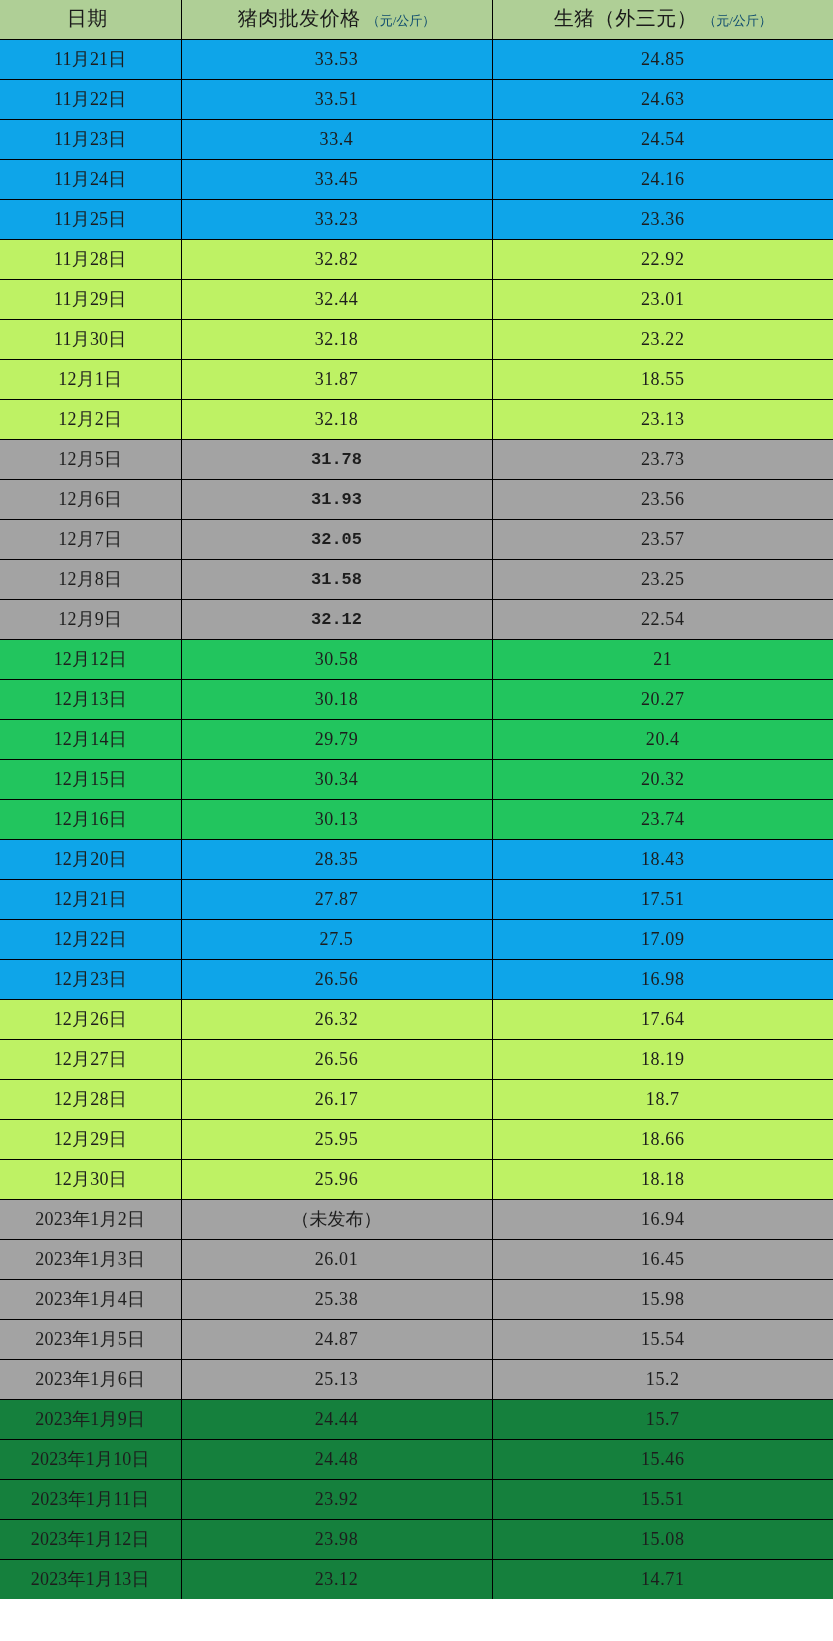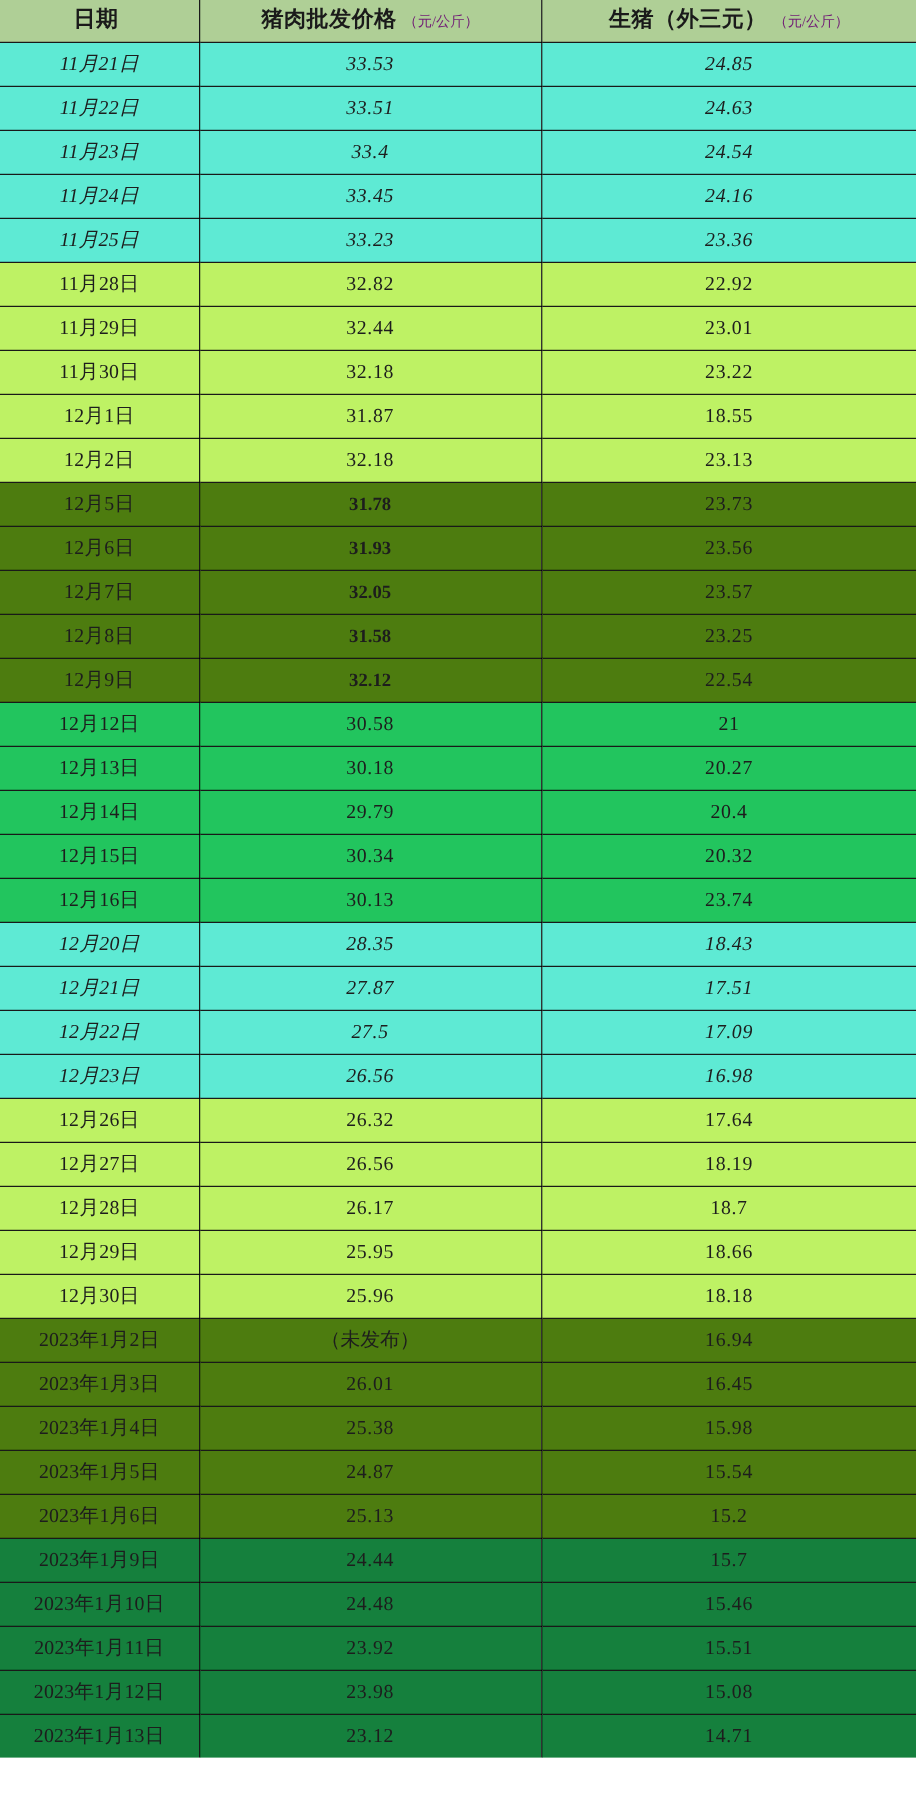--- a/index.html
+++ b/index.html
@@ -45,53 +45,53 @@
   #price-table th:last-child,
   #price-table td:last-child { border-right: none; text-align: center; }
 
   
   .hdr {
     background: #afcf96;
     color: #1a1a1a;
   }
   .hdr .h-main {
     font-family: "Liberation Serif", "DejaVu Serif", serif;
-    font-weight: bold;
+    font-weight: normal;
     font-size: 20px;
     letter-spacing: 0.5px;
   }
   .hdr .h-unit {
     font-family: "Liberation Serif", "DejaVu Serif", serif;
     font-weight: normal;
     font-size: 13px;
-    color: #701a75;
+    color: #0c4a6e;
     margin-left: 6px;
     letter-spacing: 0;
   }
 
   
   td.cell {
     font-size: 18px;
     color: #1d1d1d;
     font-family: "Liberation Serif", "DejaVu Serif", serif;
     letter-spacing: 0.6px;
   }
   td.cell.date { letter-spacing: 0.2px; }
   td.cell.emph {
-    font-family: Liberation Serif, serif;
+    font-family: Liberation Mono, monospace;
     font-weight: bold;
     font-size: 17px;
     letter-spacing: 0;
   }
   td.cell.note { letter-spacing: 0; }
 
   
-  tr.band-pink     td { background: #5eead4; font-style: italic; }
+  tr.band-pink     td { background: #0ea5e9; }
   tr.band-green    td { background: #bef264; }
-  tr.band-cream    td { background: #4d7c0f; }
+  tr.band-cream    td { background: #a3a3a3; }
   tr.band-blue     td { background: #22c55e; }
   tr.band-lavender td { background: #15803d; }
 </style>
 </head>
 <body>
 
 <table id="price-table">
   <colgroup>
     <col class="c-date">
     <col class="c-pork">

